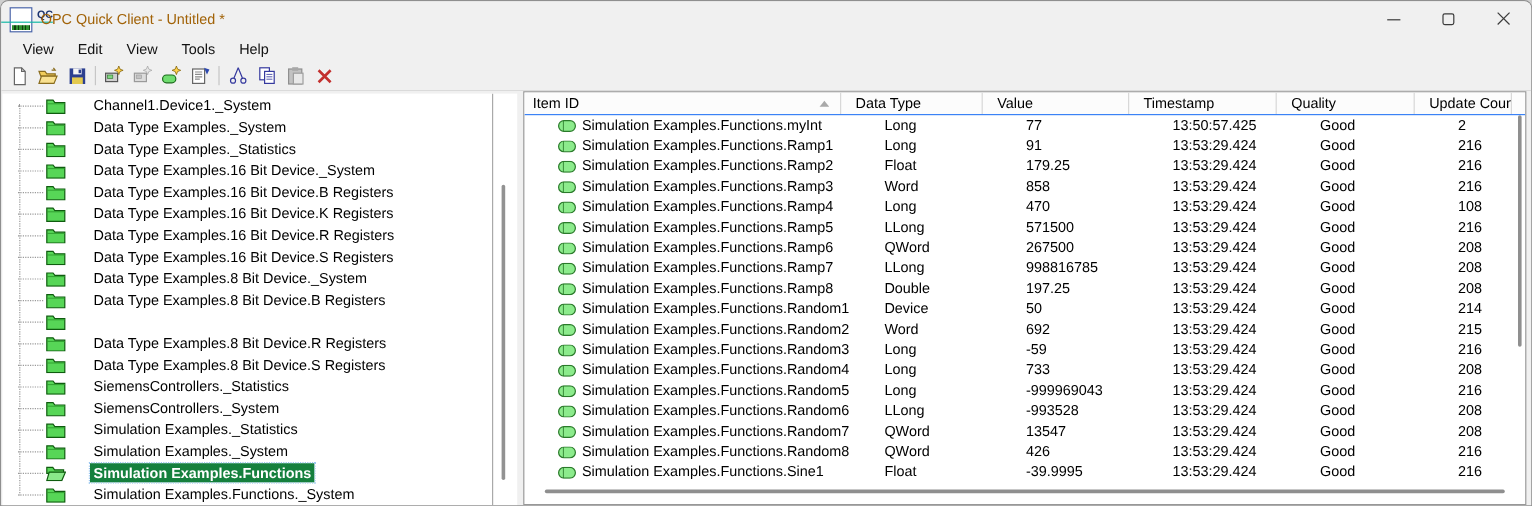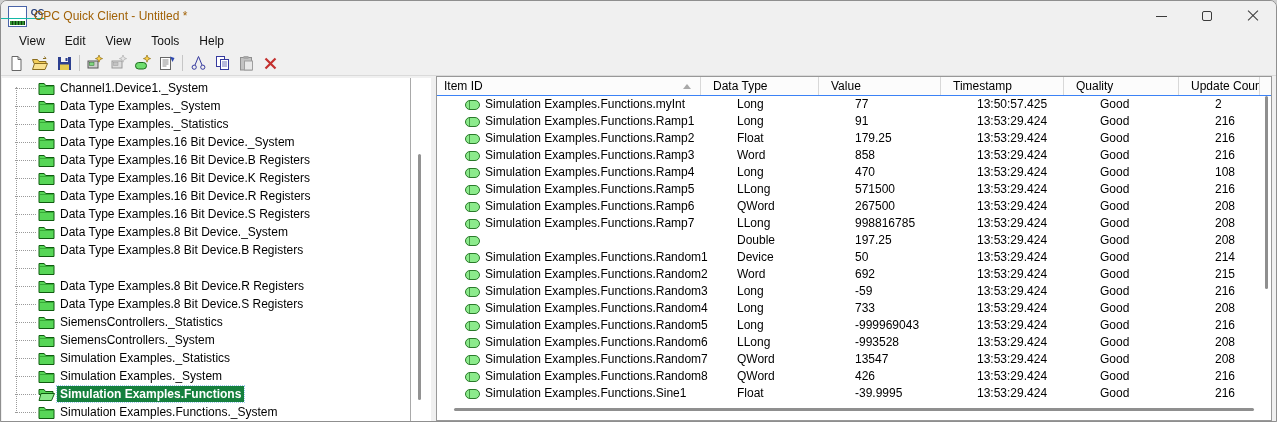--- a/index.html
+++ b/index.html
@@ -44,21 +44,21 @@
   
   .main{ position:absolute; left:0; right:0; top:75px; bottom:0; background:#f0f0f0; }
 
   .tree-panel{ position:absolute; left:1px; top:2px; width:429px; bottom:0; background:#fff; overflow:hidden; }
   .tree-items{ position:absolute; left:0; top:1px; width:408px; overflow:hidden; }
   .tree-vline{ position:absolute; left:14px; top:9px; height:326px; border-left:1px dotted #9a9a9a; }
   .tree-row{ height:18px; display:flex; align-items:center; white-space:nowrap; }
   .tree-connector{ width:21px; margin-left:13px; border-top:1px dotted #9a9a9a; flex:none; }
   .tree-folder{ flex:none; margin-left:2px; width:17px; height:14px; }
   .tree-folder svg{ display:block; }
-  .tree-label{ margin-left:2px; padding:1px 3px; }
+  .tree-label{ margin-left:20px; padding:1px 3px; }
   .tree-row.selected .tree-label{ color:#fff; font-weight:bold; outline:1px dotted #9cc7ef; }
   .tree-row .icon-open{ display:none; }
   .tree-row.selected .icon-open{ display:block; }
   .tree-border-line{ position:absolute; left:408px; top:0; bottom:0; width:1px; background:#a9a9a9; }
   .tree-scroll-thumb{ position:absolute; left:416px; top:76px; width:3px; height:246px; background:#929292; border-radius:2px; }
 
   .splitter{ position:absolute; left:430px; top:0; bottom:0; width:5px; }
 
   .list-panel{ position:absolute; left:435px; top:0; width:836px; bottom:0; background:#fff; border:1px solid #989898; overflow:hidden; }
   .list-header{ display:flex; height:19px; background:#fcfcfc; border-bottom:1px solid #3b82f6; }
@@ -579,20 +579,21 @@
   </div>
 
   <div class="list-row">
     <div class="cell c0">
       <span class="tag-icon">
         <svg width="15" height="10" viewBox="0 0 15 10">
                   <rect x="0.5" y="0.5" width="14" height="9" rx="4.5" fill="#8ceb8c" stroke="#2a7a2a"></rect>
                   <path d="M4.5 .5v9" stroke="#2a7a2a" stroke-width=".7"></path>
                 </svg>
       </span>
+      <span>Simulation Examples.Functions.Ramp8</span>
     </div>
     <div class="cell c1">Double</div>
     <div class="cell c2">197.25</div>
     <div class="cell c3">13:53:29.424</div>
     <div class="cell c4">Good</div>
     <div class="cell c5">208</div>
   </div>
 
   <div class="list-row">
     <div class="cell c0">

